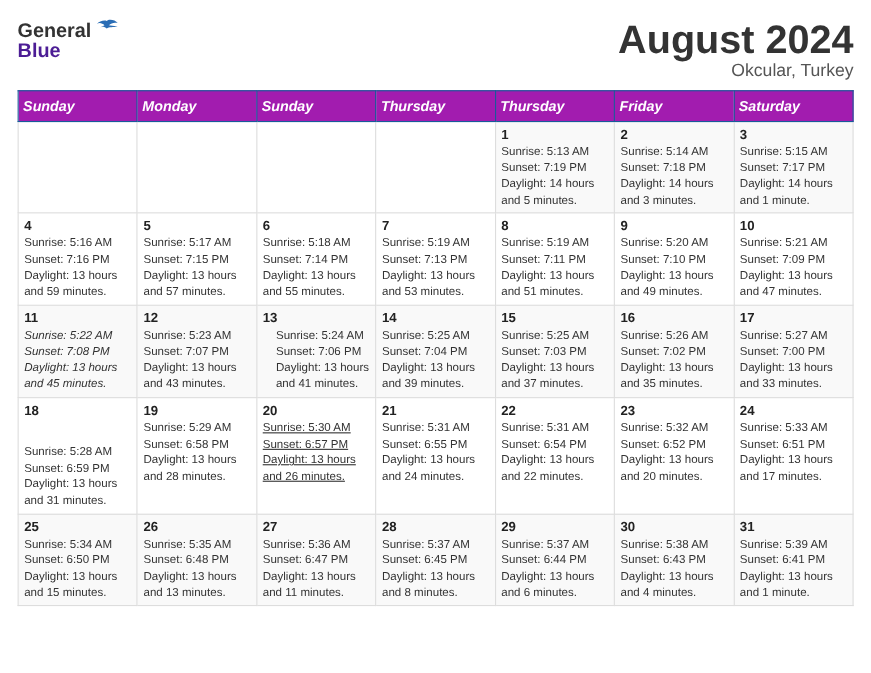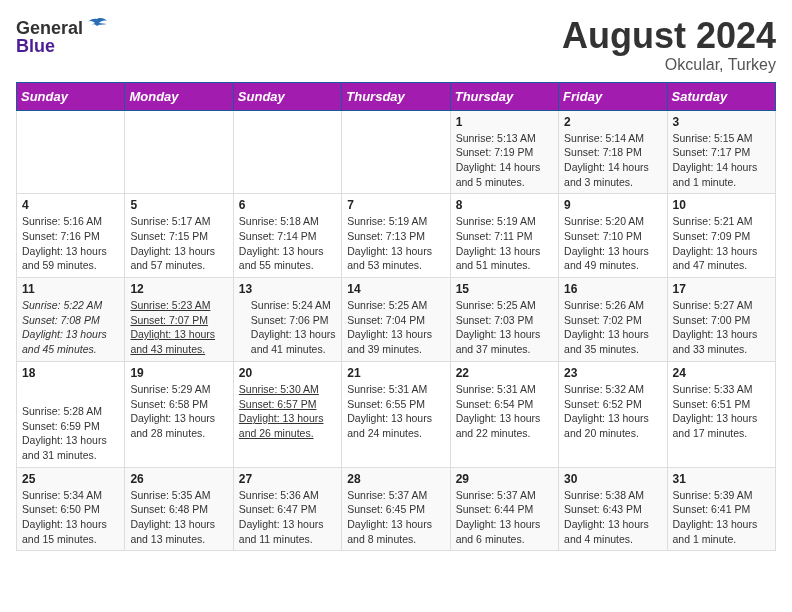--- a/index.html
+++ b/index.html
@@ -213,21 +213,21 @@
       <tr>
         <td>
           <span class="day-number">11</span>
           <div class="day-info" style="white-space: pre-line; font-style: italic;">Sunrise: 5:22 AM
 Sunset: 7:08 PM
 Daylight: 13 hours
 and 45 minutes.</div>
         </td>
         <td>
           <span class="day-number">12</span>
-          <div class="day-info" style="white-space: pre-line; text-decoration: underline;">Sunrise: 5:23 AM
+          <div class="day-info" style="white-space: pre-line;">Sunrise: 5:23 AM
 Sunset: 7:07 PM
 Daylight: 13 hours
 and 43 minutes.</div>
         </td>
         <td>
           <span class="day-number">13</span>
           <div class="day-info" style="white-space: pre-line; margin-left: 12px;">Sunrise: 5:24 AM
 Sunset: 7:06 PM
 Daylight: 13 hours
 and 41 minutes.</div>

